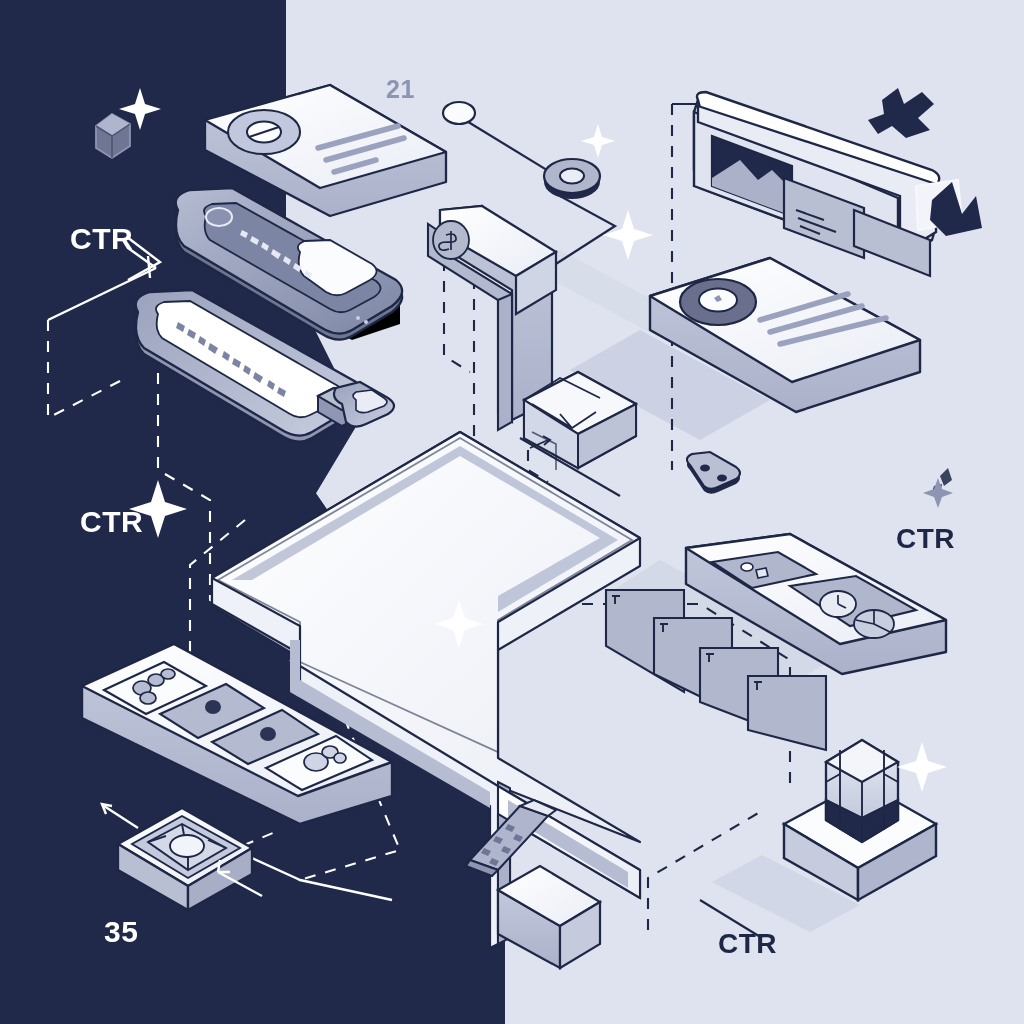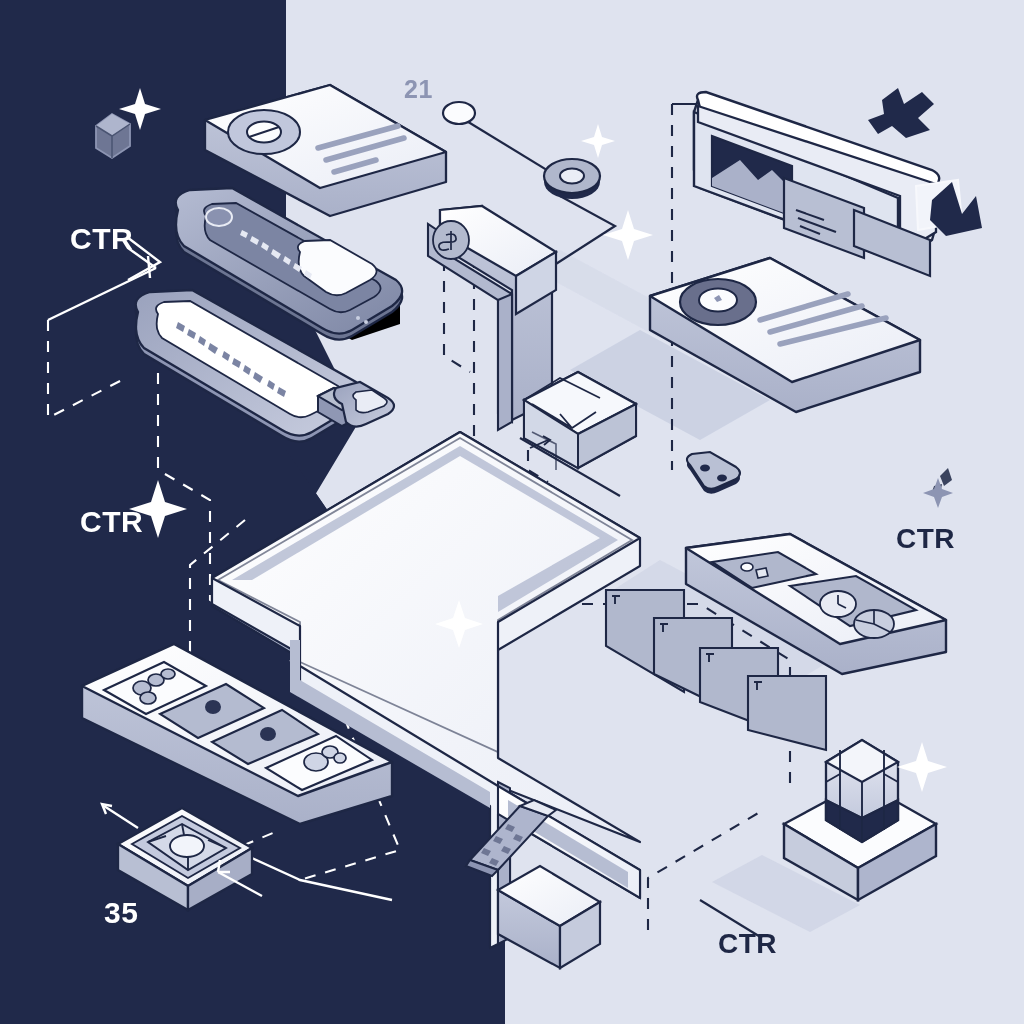--- a/index.html
+++ b/index.html
@@ -15,22 +15,22 @@
     font-weight:700;letter-spacing:.5px;white-space:nowrap;
     user-select:none;
   }
   .lbl-w{color:#ffffff;}
   .lbl-d{color:#1e2745;}
   .lbl-g{color:#8d95b3;}
   .ctr1{left:70px;top:222px;font-size:30px;}
   .ctr2{left:80px;top:505px;font-size:30px;}
   .ctr3{left:896px;top:523px;font-size:28px;}
   .ctr4{left:718px;top:928px;font-size:28px;}
-  .n21{left:404px;top:75px;font-size:25px;}
-  .n35{left:104px;top:896px;font-size:30px;}
+  .n21{left:386px;top:75px;font-size:25px;}
+  .n35{left:104px;top:915px;font-size:30px;}
 </style>
 </head>
 <body>
 
 <div id="stage">
 
 <svg width="1024" height="1024" viewBox="0 0 1024 1024">
   <defs>
     <linearGradient id="gTop" x1="0" y1="0" x2="1" y2="1">
       <stop offset="0" stop-color="#ffffff"></stop>

